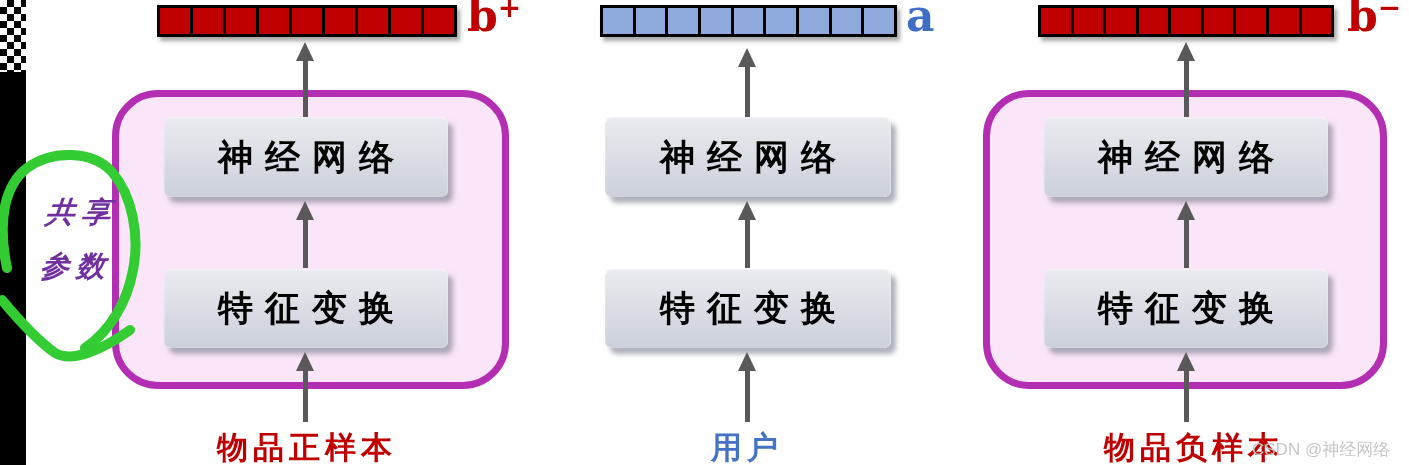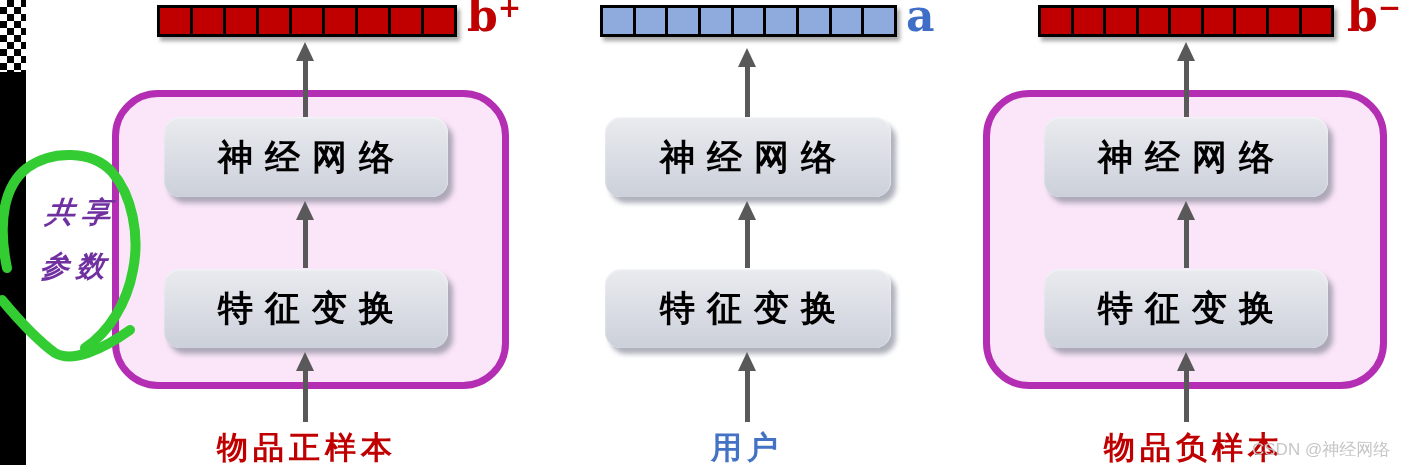--- a/index.html
+++ b/index.html
@@ -37,21 +37,21 @@
 
   
   .pinkbox{
     position:absolute;top:90px;height:299px;box-sizing:border-box;
     border:7px solid #b32eb3;border-radius:46px;background:#fbe5f8;
   }
 
   
   .gbox{
     position:absolute;height:80px;box-sizing:border-box;
-    border-radius:16px;
+    border-radius:7px;
     background:linear-gradient(#e9ebef,#ccd0da);
     box-shadow:5px 6px 5px rgba(130,135,150,0.65), inset 0 1px 2px #f6f7f9;
     display:flex;align-items:center;justify-content:center;
     font-size:35px;font-weight:600;color:#000;
     letter-spacing:12px;padding-left:12px;
   }
 
   
   .arrow{position:absolute;width:18px;display:flex;flex-direction:column;align-items:center;}
   .arrow .head{width:0;height:0;border-left:9px solid transparent;border-right:9px solid transparent;border-bottom:19px solid #595959;}

